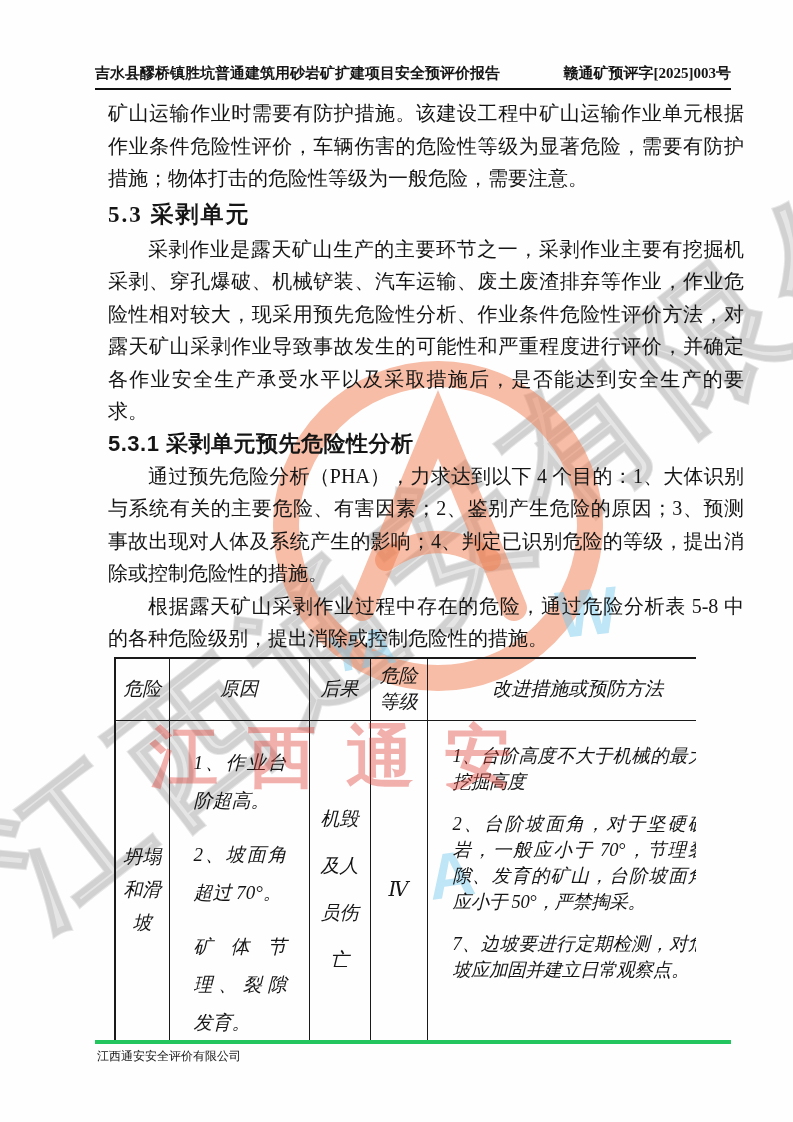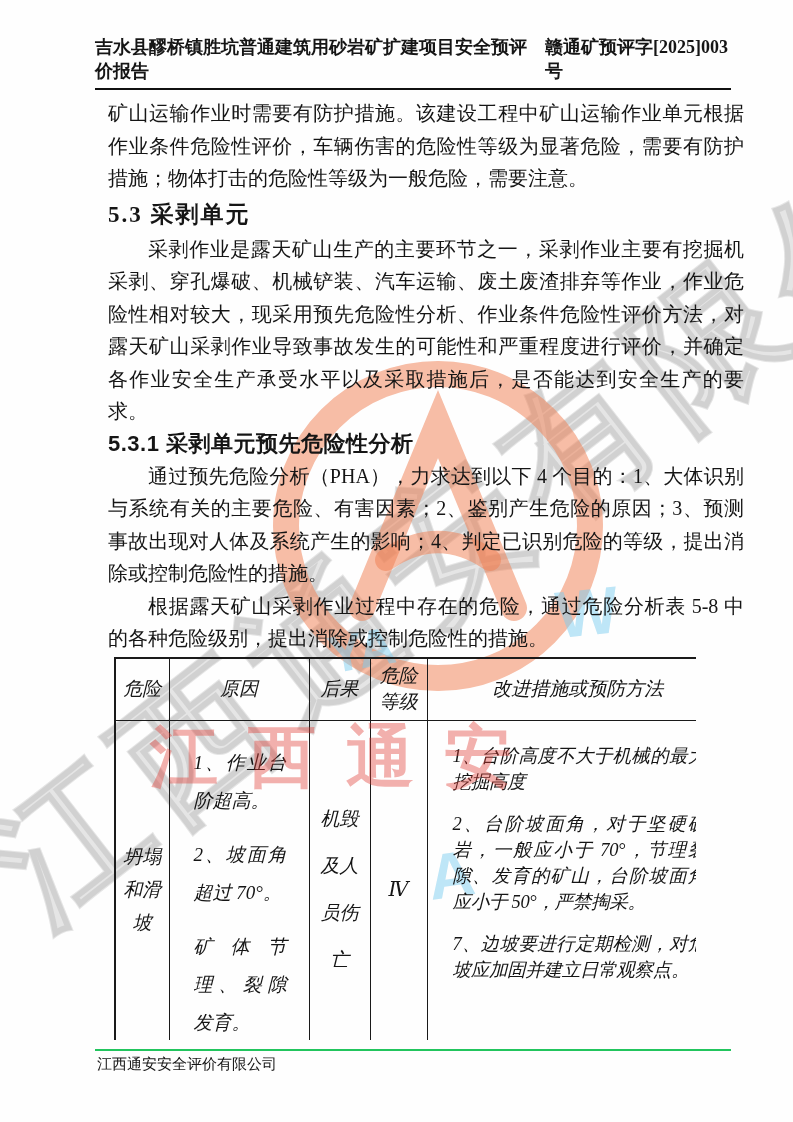--- a/index.html
+++ b/index.html
@@ -34,21 +34,21 @@
   }
   .wm-blue.b1{left:556px;top:574px;font-size:66px;transform:rotate(-6deg);}
   .wm-blue.b2{left:328px;top:620px;font-size:52px;transform:rotate(-10deg);}
   .wm-blue.b3{left:428px;top:838px;font-size:64px;transform:rotate(-8deg);}
   
   .header{
     position:absolute;left:95px;width:636px;top:50px;height:40px;
     border-bottom:2px solid #101010;
     display:flex;justify-content:space-between;align-items:flex-end;
     padding-bottom:5px;box-sizing:border-box;
-    font-size:18px;z-index:10;
+    font-size:15px;z-index:10;
   }
   .header .ht-left{font-weight:600;}
   .header .ht-right{font-weight:700;}
   
   .content{
     position:absolute;left:108px;width:636px;top:97px;height:560px;overflow:hidden;
     font-size:20px;line-height:32.5px;text-align:justify;z-index:10;
   }
   .content p{margin:0;}
   .content p.indent{text-indent:2em;}
@@ -87,22 +87,22 @@
   td.c-meas{vertical-align:top;padding:6px 6px 0 9px;line-height:26px;text-align:justify;font-size:18.5px;letter-spacing:-0.3px;}
   tr.r2 td.c-cause{padding-top:20px;line-height:47px;}
   tr.r2 td.c-meas{padding-top:20px;line-height:46px;}
   tr.r2 td.c-hazard{vertical-align:top;padding-top:26px;line-height:50px;}
   tr.r2 td.c-conseq{vertical-align:top;padding-top:20px;line-height:47px;}
   tr.r2 td.c-level{vertical-align:top;padding-top:58px;}
   .item{margin:16px;}
   
   .footer{
     position:absolute;left:95px;width:636px;top:1040px;height:30px;
-    border-top:2px solid #22c55e;box-sizing:border-box;
-    font-size:15px;z-index:10;margin-top:9px;
+    border-top:4px solid #22c55e;box-sizing:border-box;
+    font-size:12px;z-index:10;
   }
   .footer .company{position:absolute;left:2px;top:4px;}
   .footer .pageno{position:absolute;left:0;right:0;top:4px;text-align:center;}
 </style>
 </head>
 <body>
 
 <div class="page">
 
   <div class="wm wm-gray">江西通安有限公司</div>

